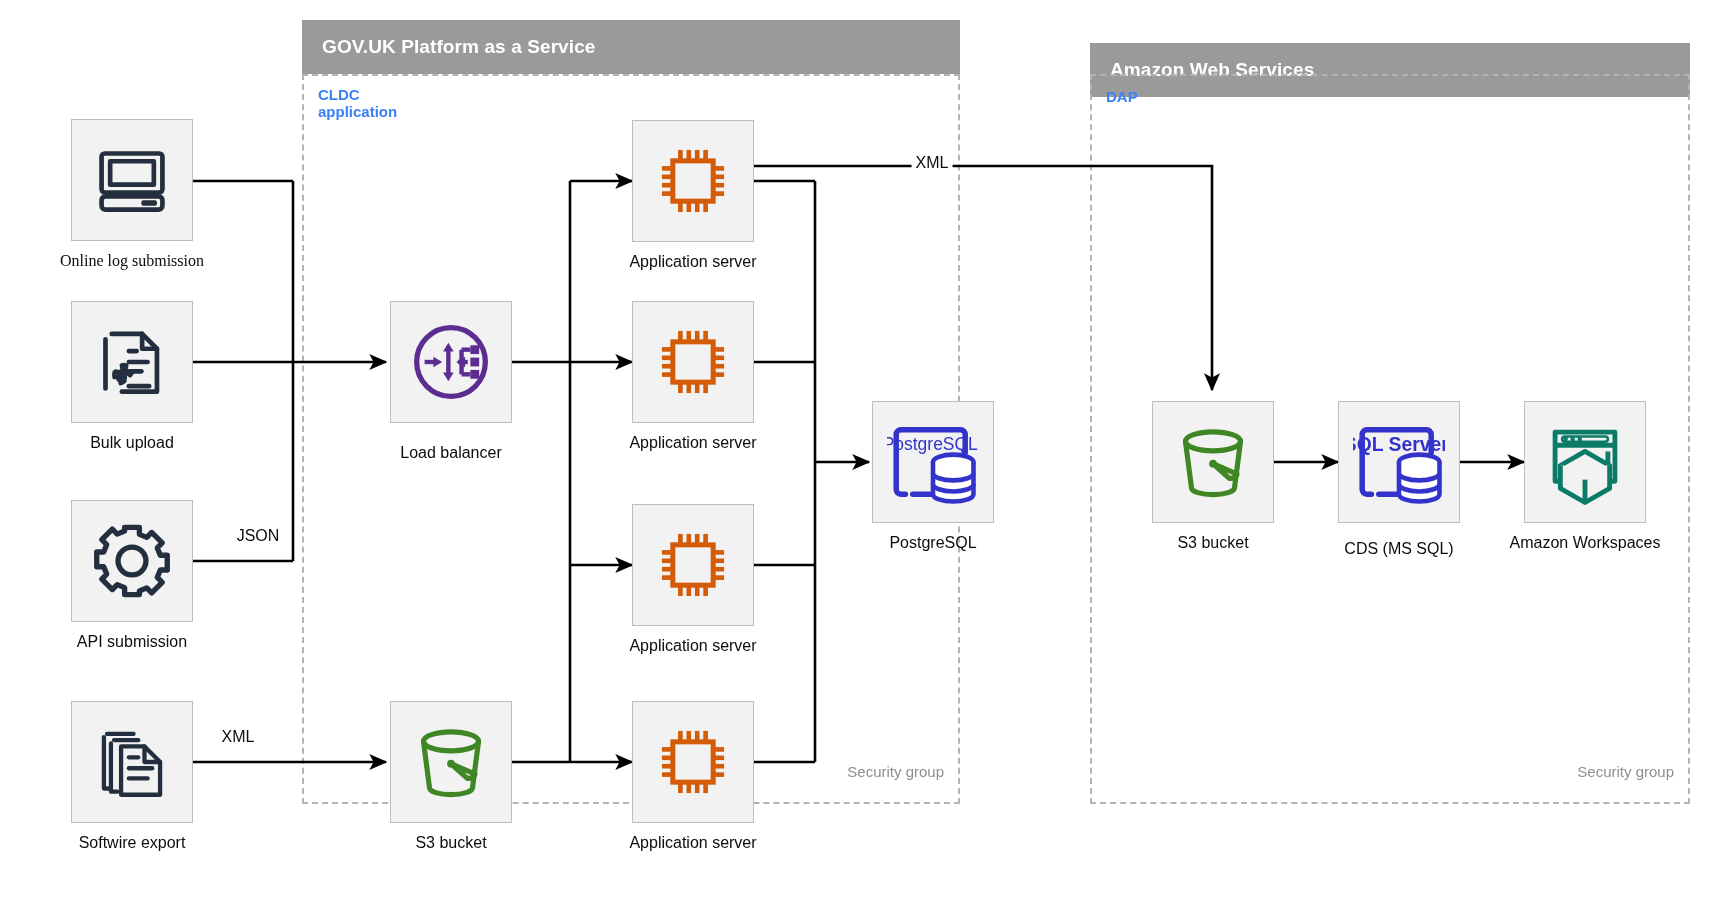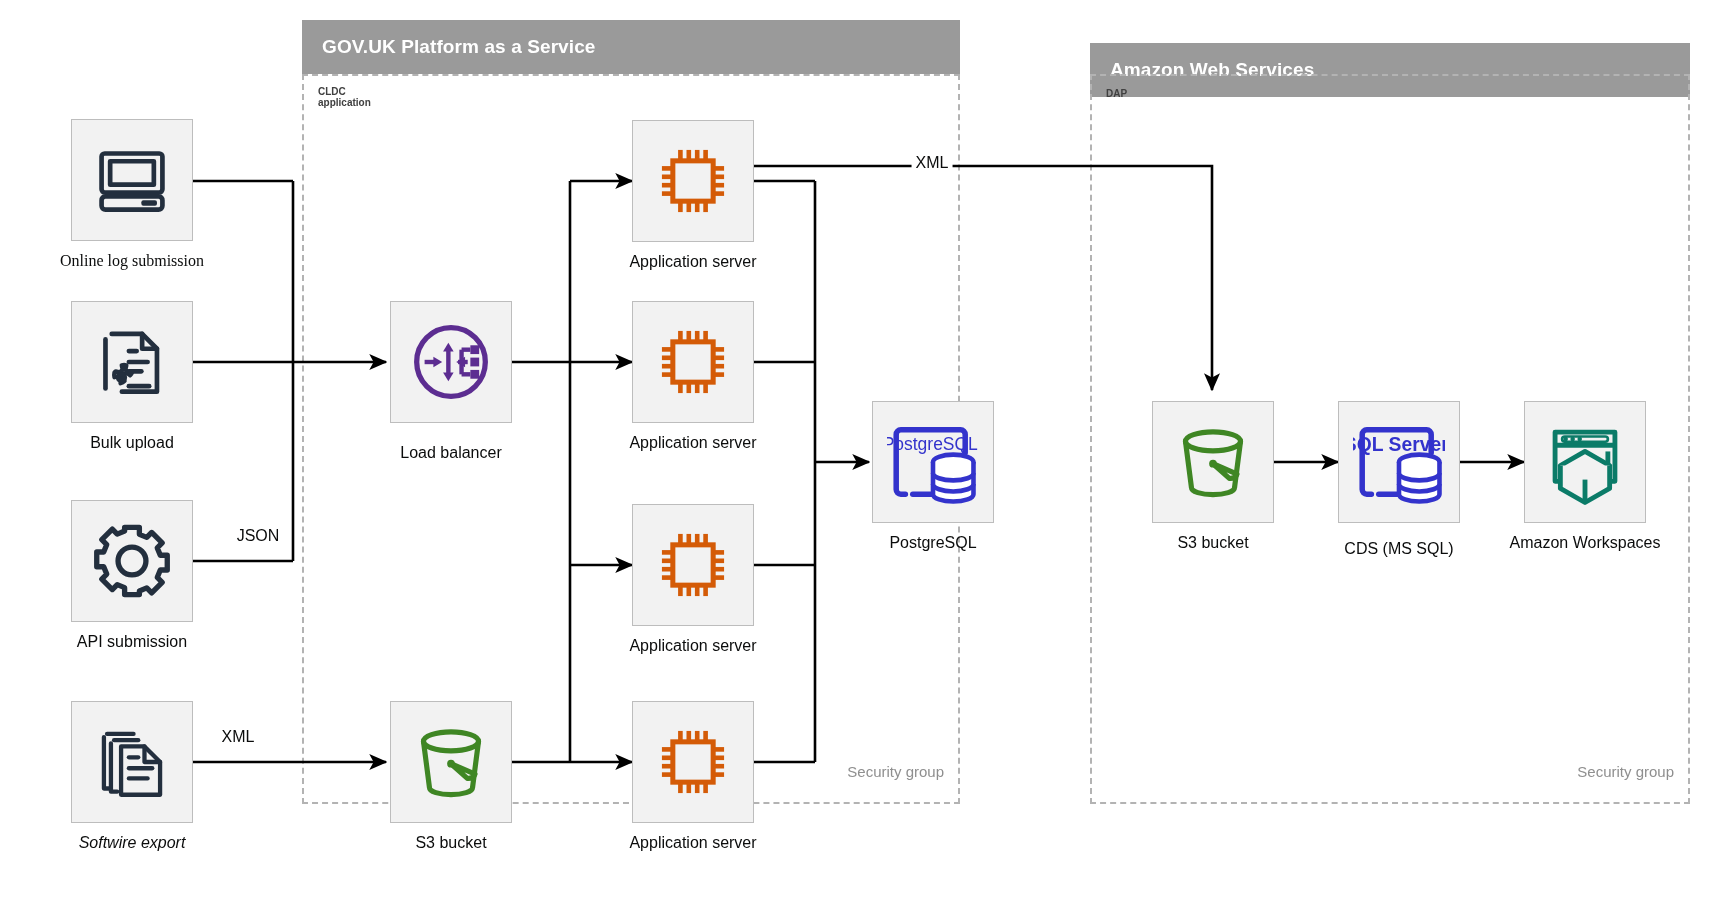--- a/index.html
+++ b/index.html
@@ -4,21 +4,21 @@
 <style>
   html,body{margin:0;padding:0;background:#ffffff;}
   body{width:1712px;height:902px;font-family:"Liberation Sans",sans-serif;overflow:hidden;}
   #stage{position:relative;width:1712px;height:850px;background:#fff;}
 
   
   .zone{position:absolute;}
   .zone-header{position:absolute;background:#9a9a9a;color:#ffffff;font-weight:bold;font-size:19px;
     display:flex;align-items:center;padding-left:20px;box-sizing:border-box;letter-spacing:.1px;}
   .zone-dashed{position:absolute;border:2px dashed #b3b3b3;box-sizing:border-box;background:transparent;}
-  .zone-sub{position:absolute;font-weight:bold;font-size:10px;color:#404040;}
+  .zone-sub{position:absolute;font-weight:bold;font-size:15px;color:#3b82f6;}
   .secgroup{position:absolute;font-size:15px;color:#8f8f8f;text-align:right;}
 
   
   .node{position:absolute;}
   .node .box{position:absolute;left:0;top:0;background:#f2f2f2;border:1.5px solid #bdbdbd;
     box-sizing:border-box;display:flex;align-items:center;justify-content:center;}
   .node .cap{position:absolute;left:50%;transform:translateX(-50%);white-space:nowrap;
     font-size:16px;color:#0b0c0c;text-align:center;}
   .node svg{display:block;}
 
@@ -146,21 +146,21 @@
           <path d="M27,22 H58"></path>
           <path d="M23,26 V88 H31"></path>
           <path d="M36,30 H66 L86,50 V92 H36 Z"></path>
           <path d="M66,30 V50 H86"></path>
           <path d="M46,44 H58"></path>
           <path d="M46,58 H76"></path>
           <path d="M46,71 H70"></path>
         </g>
       </svg>
     </div>
-    <div class="cap" style="top:133px;font-style:italic;">Softwire export</div>
+    <div class="cap" style="top:133px;">Softwire export</div>
   </div>
 
   <div class="node" style="left:390px;top:301px;width:122px;">
     <div class="box" style="width:122px;height:122px;">
       <svg width="88" height="88" viewBox="0 0 100 100">
         <circle cx="50" cy="50" r="39" fill="none" stroke="#5c2d91" stroke-width="6"></circle>
         <g stroke="#5c2d91" stroke-width="5" fill="none" stroke-linecap="butt">
           <path d="M20,50 H31"></path>
           <path d="M47,34 V66"></path>
           <path d="M58,50 H69"></path>

